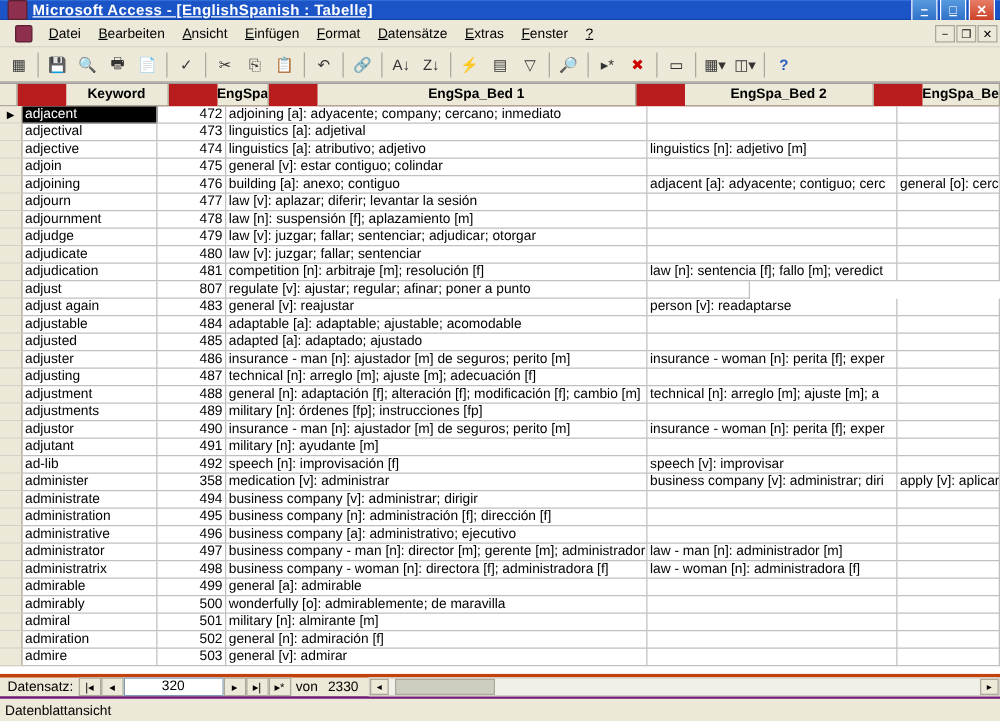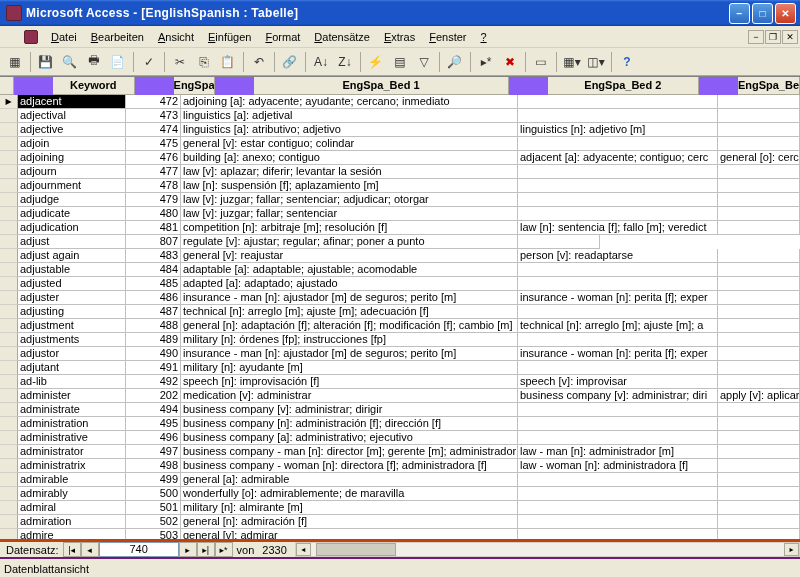--- a/index.html
+++ b/index.html
@@ -8,26 +8,27 @@
     font-family: Tahoma, Verdana, sans-serif;
     font-size: 11px;
     background: #ece9d8;
     width: 800px;
     height: 577px;
     overflow: hidden;
     display: flex;
     flex-direction: column;
   }
   .titlebar {
-    height: 26px;
+    height: 16px;
     background: linear-gradient(to bottom, #3a78e0 0%, #1a54c6 8%, #1a54c6 92%, #0d3a96 100%);
     display: flex;
     align-items: center;
     padding: 0 4px 0 6px;
     color: #fff;
+    text-decoration: underline;
   }
   .app-icon {
     width: 16px; height: 16px;
     background: #8e2f4d;
     border: 1px solid #5a1f33;
     margin-right: 4px;
     border-radius: 2px;
     display: flex; align-items:center; justify-content:center;
     font-size: 9px; font-weight:bold;
   }
@@ -41,21 +42,21 @@
     font-size:10px; font-weight:bold; color:#fff;
   }
   .win-min,.win-max { background:linear-gradient(to bottom,#5a9de0,#2a6cc5); }
   .win-close { background:linear-gradient(to bottom,#e9806a,#c83a21); }
   
   .menubar {
     height: 22px;
     background: #ece9d8;
     display:flex;
     align-items:center;
-    padding-left: 24px;
+    padding-left: 12px;
     border-bottom:1px solid #d4d0c8;
   }
   .menubar .menu-icon {
     width:14px;height:14px;
     background:#8e2f4d;
     border:1px solid #5a1f33;
     margin-right:6px;
     border-radius:2px;
   }
   .menu-item {
@@ -94,21 +95,21 @@
   .datasheet {
     flex:1;
     background:#fff;
     overflow:hidden;
     position:relative;
     border-top:1px solid #808080;
   }
   .ds-header {
     display:flex;
     height:18px;
-    background:#8b5cf6;
+    background:#b91c1c;
     gap:39px;
   }
   .ds-corner {
     width:18px; height:18px;
     background:#ece9d8;
     border:1px solid #aca899;
     border-top:none; border-left:none;
   }
   .col-header {
     background:#ece9d8;
@@ -282,21 +283,21 @@
     <div class="col-header col-i">EngSpa_I</div>
     <div class="col-header col-b1">EngSpa_Bed 1</div>
     <div class="col-header col-b2">EngSpa_Bed 2</div>
     <div class="col-header col-b3">EngSpa_Bed 3</div>
   </div>
   <div class="ds-body" id="rows">
       <div class="ds-row">
         <div class="row-selector">▶</div>
         <div class="cell col-kw selected">adjacent</div>
         <div class="cell col-i num">472</div>
-        <div class="cell col-b1">adjoining [a]: adyacente; ayudante; cercano; inmediato</div>
+        <div class="cell col-b1">adjoining [a]: adyacente; company; cercano; inmediato</div>
         <div class="cell col-b2"></div>
         <div class="cell col-b3"></div>
       </div>
       <div class="ds-row">
         <div class="row-selector"></div>
         <div class="cell col-kw">adjectival</div>
         <div class="cell col-i num">473</div>
         <div class="cell col-b1">linguistics [a]: adjetival</div>
         <div class="cell col-b2"></div>
         <div class="cell col-b3"></div>
@@ -448,21 +449,21 @@
         <div class="row-selector"></div>
         <div class="cell col-kw">ad-lib</div>
         <div class="cell col-i num">492</div>
         <div class="cell col-b1">speech [n]: improvisación [f]</div>
         <div class="cell col-b2">speech [v]: improvisar</div>
         <div class="cell col-b3"></div>
       </div>
       <div class="ds-row">
         <div class="row-selector"></div>
         <div class="cell col-kw">administer</div>
-        <div class="cell col-i num">202</div>
+        <div class="cell col-i num">358</div>
         <div class="cell col-b1">medication [v]: administrar</div>
         <div class="cell col-b2">business company [v]: administrar; diri</div>
         <div class="cell col-b3">apply [v]: aplicar; acom</div>
       </div>
       <div class="ds-row">
         <div class="row-selector"></div>
         <div class="cell col-kw">administrate</div>
         <div class="cell col-i num">494</div>
         <div class="cell col-b1">business company [v]: administrar; dirigir</div>
         <div class="cell col-b2"></div>
@@ -540,21 +541,21 @@
         <div class="cell col-b2"></div>
         <div class="cell col-b3"></div>
       </div>
     </div>
 </div>
 
 <div class="navbar">
   <span class="nav-lbl">Datensatz:</span>
   <div class="nav-btn">|◂</div>
   <div class="nav-btn">◂</div>
-  <div class="nav-field">740</div>
+  <div class="nav-field">320</div>
   <div class="nav-btn">▸</div>
   <div class="nav-btn">▸|</div>
   <div class="nav-btn">▸*</div>
   <span class="nav-lbl">von</span>
   <span class="nav-lbl">2330</span>
   <div class="scrollbar-h">
     <div class="scroll-arrow" style="left:0">◂</div>
     <div class="scroll-thumb"></div>
     <div class="scroll-arrow" style="right:0">▸</div>
   </div>

